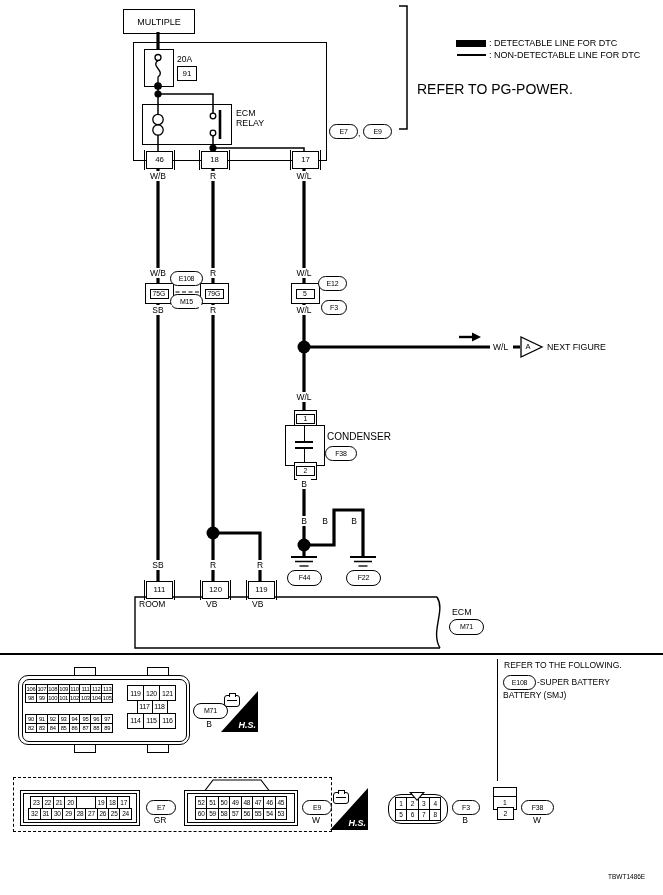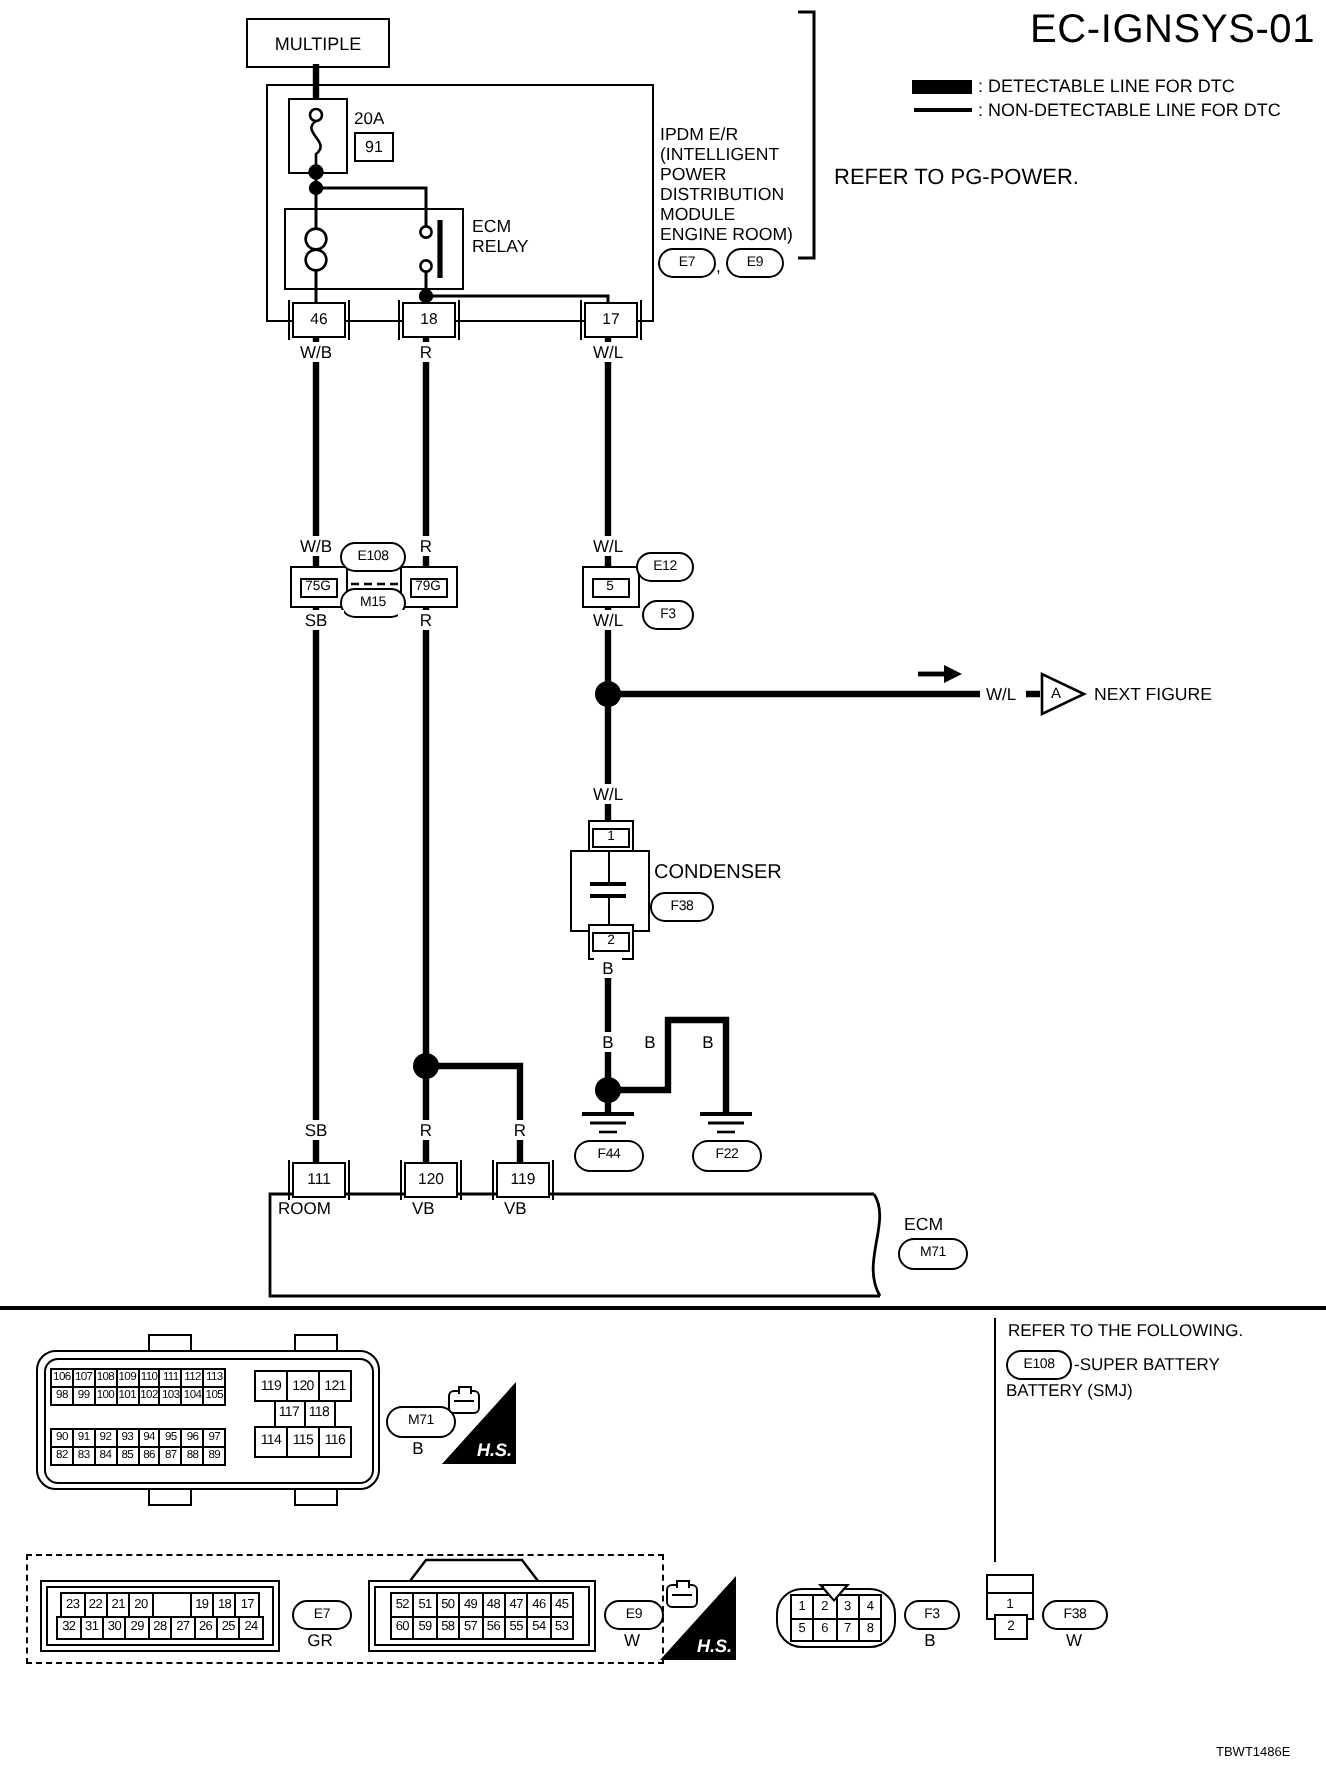--- a/index.html
+++ b/index.html
@@ -122,43 +122,36 @@
 
   <div class="a box" style="left:133px;top:42px;width:192px;height:117px"></div>
   <div class="a box" style="left:144px;top:49px;width:28px;height:36px;border-width:1.2px"></div>
   <div class="a lbl" style="left:177px;top:54px">20A</div>
   <div class="a c" style="left:177px;top:66px;width:18px;height:13px;border:1.2px solid #000;font-size:8px;line-height:13px">91</div>
 
   <div class="a box" style="left:142px;top:104px;width:88px;height:39px;border-width:1.3px"></div>
   <div class="a lbl pre" style="left:236px;top:108px;font-size:8.8px">ECM
 RELAY</div>
 
-  <div class="a lbl pre" style="left:330px;top:62px;font-size:8.8px;line-height:10px">IPDM E/R
-(INTELLIGENT
-POWER
-DISTRIBUTION
-MODULE
-ENGINE ROOM)</div>
   <div class="a oval" style="left:329px;top:124px;width:27px;height:13px">E7</div>
   <div class="a lbl" style="left:358px;top:128px">,</div>
   <div class="a oval" style="left:363px;top:124px;width:27px;height:13px">E9</div>
 
   <div class="a term" style="left:146px;top:151px;width:25px;height:16px">46</div>
   <div class="a term" style="left:201px;top:151px;width:25px;height:16px">18</div>
   <div class="a term" style="left:292px;top:151px;width:25px;height:16px">17</div>
   <div class="a lbl c bgw" style="left:144px;top:171px;width:28px">W/B</div>
   <div class="a lbl c bgw" style="left:199px;top:171px;width:28px">R</div>
   <div class="a lbl c bgw" style="left:290px;top:171px;width:28px">W/L</div>
 
-  <div class="a" style="left:515px;top:4px;font-size:20px;letter-spacing:0.3px">EC-IGNSYS-01</div>
   <div class="a swatch" style="left:456px;top:40px;width:30px;height:7px"></div>
   <div class="a lbl" style="left:489px;top:38px;font-size:9px">: DETECTABLE LINE FOR DTC</div>
   <div class="a swatch" style="left:457px;top:54px;width:29px;height:2.4px"></div>
   <div class="a lbl" style="left:489px;top:50px;font-size:9px">: NON-DETECTABLE LINE FOR DTC</div>
-  <div class="a lbl" style="left:417px;top:84px;font-size:11px">REFER TO PG-POWER.</div>
+  <div class="a lbl" style="left:417px;top:84px;font-size:14px">REFER TO PG-POWER.</div>
 
   <div class="a lbl c bgw" style="left:144px;top:268px;width:28px">W/B</div>
   <div class="a lbl c bgw" style="left:199px;top:268px;width:28px">R</div>
   <div class="a lbl c bgw" style="left:290px;top:268px;width:28px">W/L</div>
 
   <div class="a t2" style="left:144.5px;top:283px;width:27px;height:19px">
     <span>75G</span>
     </div>
   <div class="a t2" style="left:199.5px;top:283px;width:27px;height:19px">
     <span>79G</span>

